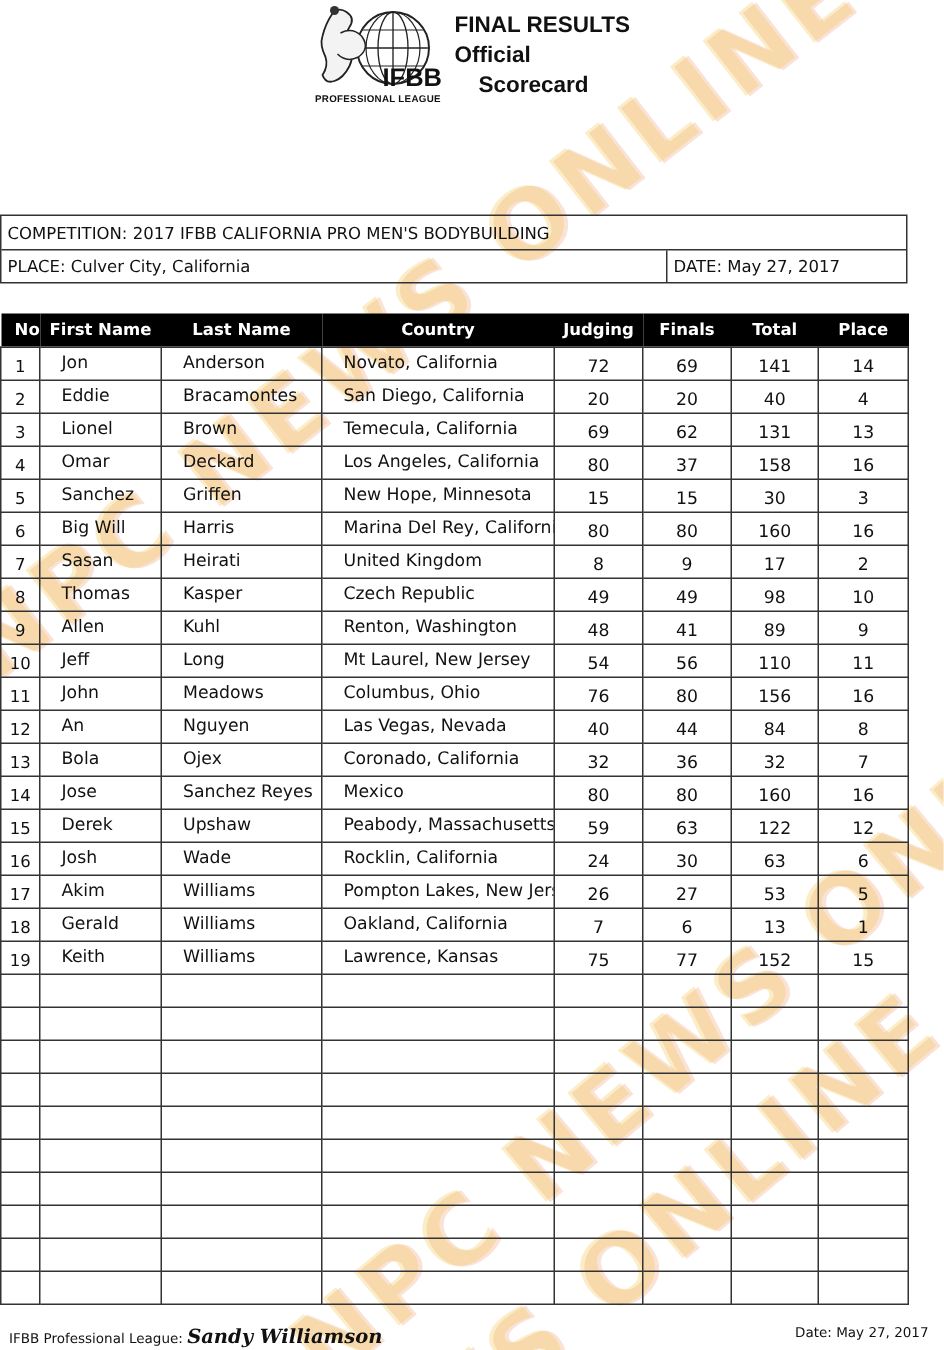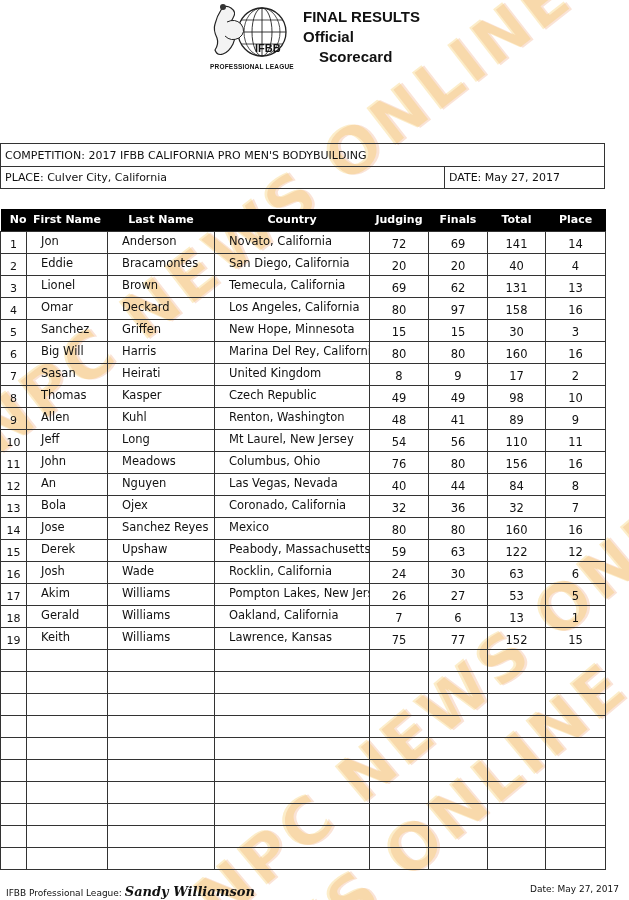--- a/index.html
+++ b/index.html
@@ -7,21 +7,21 @@
   body { position: relative; font-family: "DejaVu Sans", sans-serif; color: #111; }
 
   
   .watermark { position: absolute; left: 0; top: 0; width: 629px; height: 900px; pointer-events: none; z-index: 0; overflow: hidden; }
   .wm { position: absolute; font-family: "DejaVu Sans", sans-serif; font-weight: bold; font-size: 64px; letter-spacing: 4px;
         color: rgba(245, 190, 60, 0.28); text-shadow: 2px 2px 0 rgba(230, 100, 30, 0.18); white-space: nowrap; transform-origin: left top; }
 
   
   .header { position: absolute; left: 205px; top: 2px; width: 230px; height: 76px; z-index: 2; }
   .logo-art { position: absolute; left: 2px; top: 0; width: 90px; height: 62px; }
-  .logo-ifbb { position: absolute; left: 50px; top: 40px; font-family: "Liberation Sans", sans-serif; font-weight: bold; font-size: 11px; color: #111; }
+  .logo-ifbb { position: absolute; left: 50px; top: 40px; font-family: "Liberation Sans", sans-serif; font-weight: bold; font-size: 17px; color: #111; }
   .logo-pro { position: absolute; left: 5px; top: 61px; font-family: "Liberation Sans", sans-serif; font-weight: bold; font-size: 6.5px; color: #111; letter-spacing: 0.2px; }
   .title-block { position: absolute; left: 98px; top: 5px; font-family: "Liberation Sans", sans-serif; font-weight: bold; font-size: 15px; line-height: 20px; color: #111; }
   .title-block .l3 { margin-top: 0px; }
 
   
   .info { position: absolute; left: 0; top: 143px; width: 605px; border: 1px solid #333; z-index: 2; font-size: 11px; }
   .info .row { height: 22px; display: flex; align-items: center; }
   .info .row + .row { border-top: 1px solid #333; }
   .info .cell { padding-left: 4px; height: 100%; display: flex; align-items: center; }
   .info .place-cell { width: 444px; border-right: 1px solid #333; }
@@ -136,21 +136,21 @@
         <td class="num">62</td>
         <td class="num">131</td>
         <td class="num">13</td>
       </tr>
       <tr>
         <td class="no">4</td>
         <td class="txt">Omar</td>
         <td class="txt">Deckard</td>
         <td class="txt">Los Angeles, California</td>
         <td class="num">80</td>
-        <td class="num">97</td>
+        <td class="num">37</td>
         <td class="num">158</td>
         <td class="num">16</td>
       </tr>
       <tr>
         <td class="no">5</td>
         <td class="txt">Sanchez</td>
         <td class="txt">Griffen</td>
         <td class="txt">New Hope, Minnesota</td>
         <td class="num">15</td>
         <td class="num">15</td>

